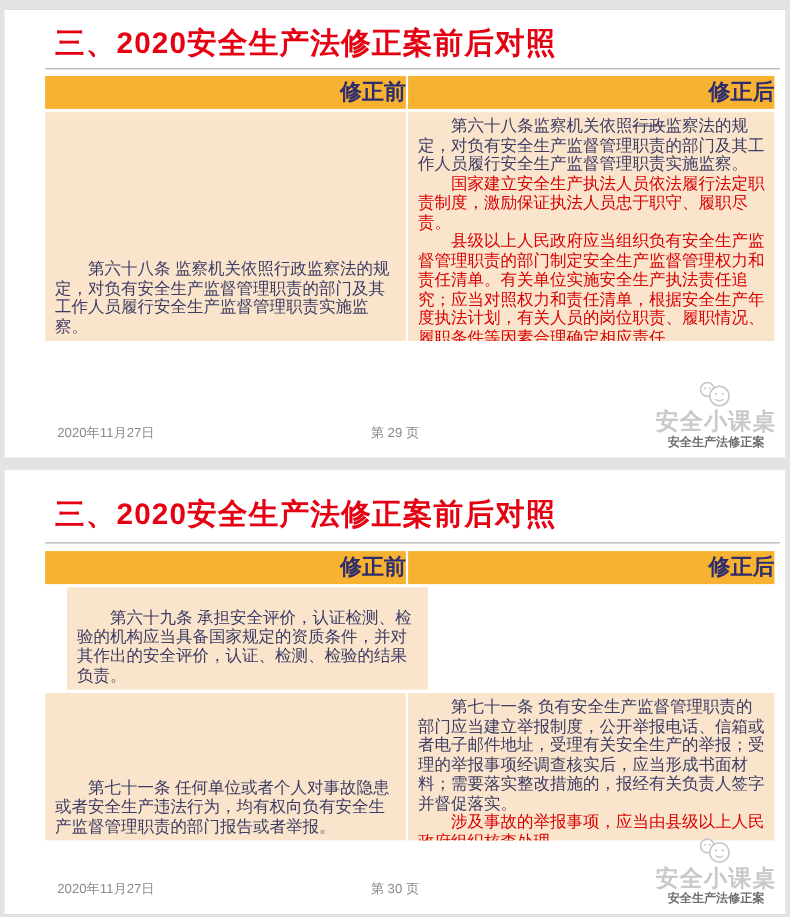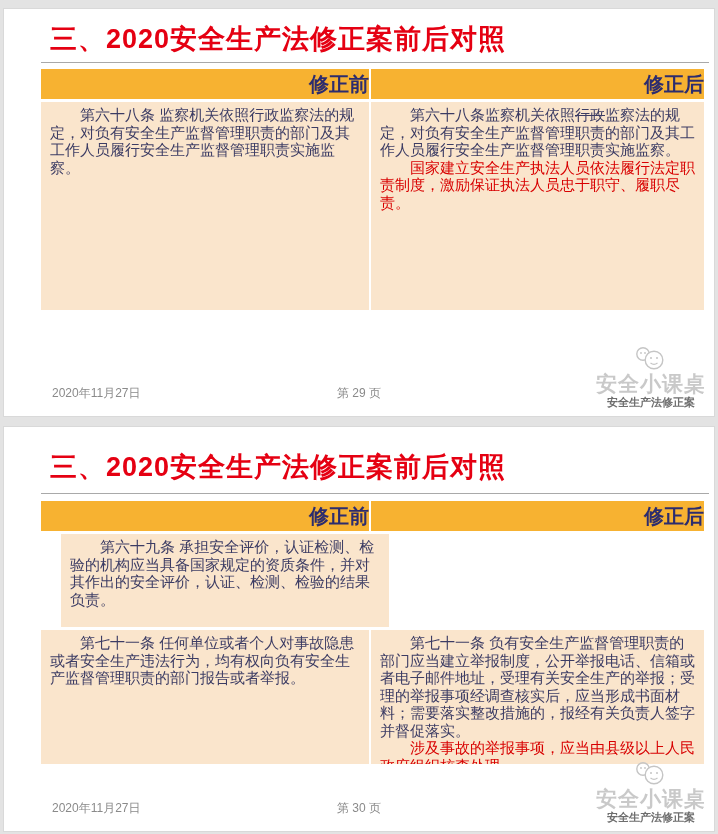--- a/index.html
+++ b/index.html
@@ -49,21 +49,21 @@
   .cmp-hcell.after{flex:1;}
 
   .cmp-row{display:flex;gap:2px;margin-bottom:3px;}
   .cmp-cell{
     background:var(--cell-cream,#fae5cc);
     color:var(--body-navy,#3c3c64);
     font-size:15px;line-height:17.5px;
     box-sizing:border-box;padding:4px 9px;
     overflow:hidden;
   }
-  .cmp-cell.before{width:328px;display:flex;flex-direction:column;justify-content:flex-start;}
+  .cmp-cell.before{width:328px;display:flex;flex-direction:column;justify-content:flex-end;}
   .cmp-cell.after{flex:1;}
   .slide1 .cmp-row{height:208px;}
   .slide2 .cmp-row.row1{height:93px;padding-left:20px;}
   .slide2 .cmp-row.row2{height:134px;}
 
   .cmp-cell p{margin:0;text-indent:2em;}
   .red{color:var(--body-red,#d80000);font-weight:normal;}
   .strike{text-decoration:line-through;}
 
   .footer-date{
@@ -102,20 +102,21 @@
         <div class="cmp-hcell before">修正前</div>
         <div class="cmp-hcell after">修正后</div>
       </div>
       <div class="cmp-row">
         <div class="cmp-cell before">
           <p>第六十八条  监察机关依照行政监察法的规定，对负有安全生产监督管理职责的部门及其工作人员履行安全生产监督管理职责实施监察。</p>
         </div>
         <div class="cmp-cell after">
           <p><span>第六十八条监察机关依照</span><span class="strike">行政</span><span>监察法的规定，对负有安全生产监督管理职责的部门及其工作人员履行安全生产监督管理职责实施监察。</span></p>
           <p class="red">国家建立安全生产执法人员依法履行法定职责制度，激励保证执法人员忠于职守、履职尽责。</p>
+          <p class="red">县级以上人民政府应当组织负有安全生产监督管理职责的部门制定安全生产监督管理权力和责任清单。有关单位实施安全生产执法责任追究；应当对照权力和责任清单，根据安全生产年度执法计划，有关人员的岗位职责、履职情况、履职条件等因素合理确定相应责任。</p>
         </div>
       </div>
     </div>
 
     <span class="footer-date">2020年11月27日</span>
     <span class="footer-page">第 29 页</span>
 
     <div class="watermark">
       <div class="wm-top">
         <svg class="wm-icon" width="30" height="26" viewBox="0 0 30 26">

